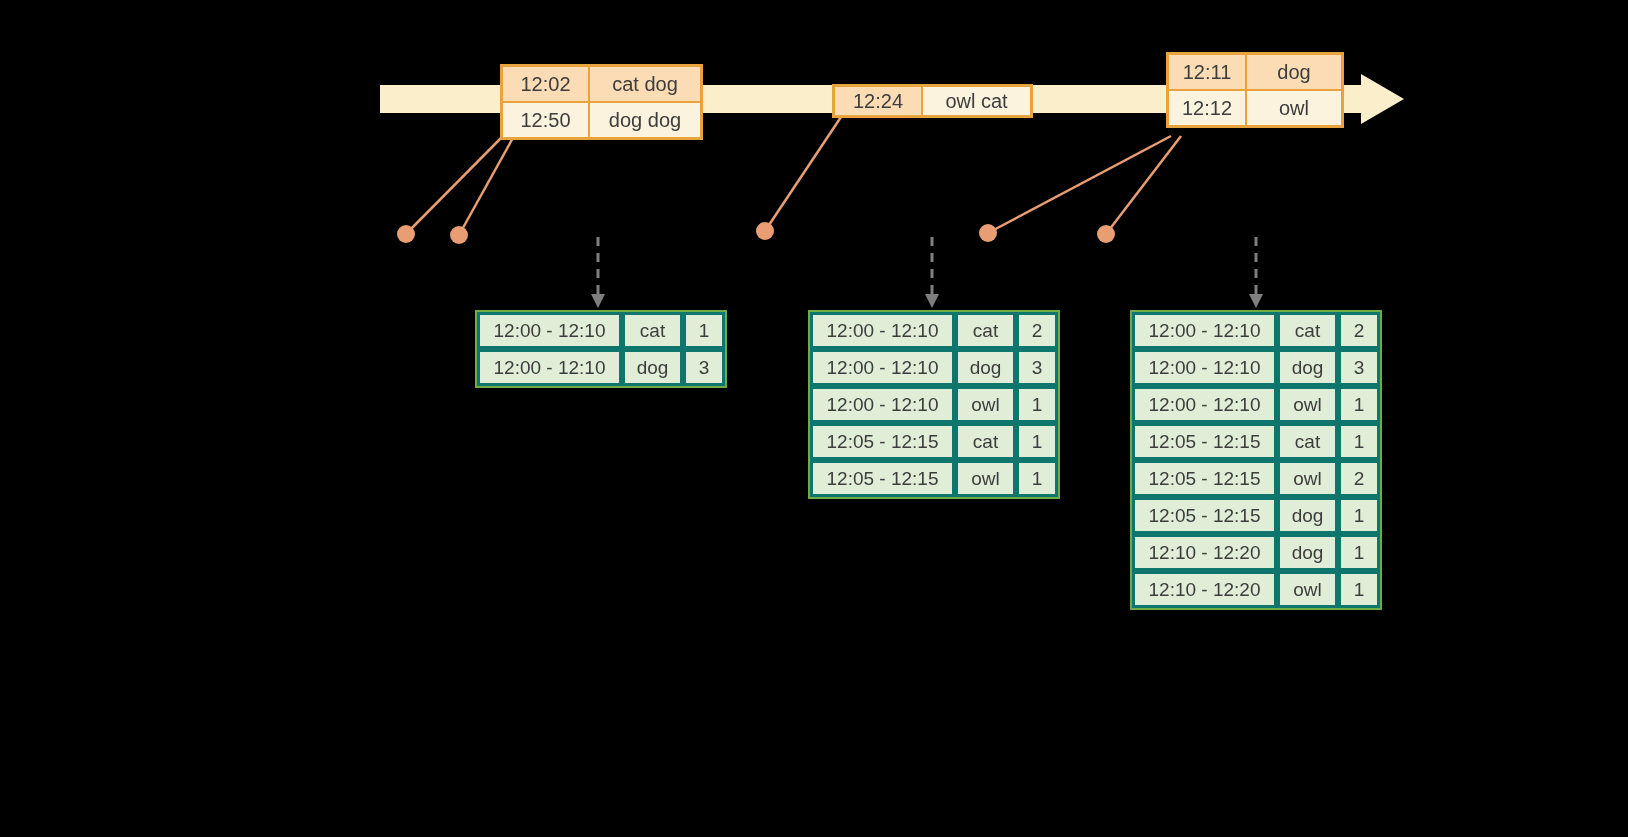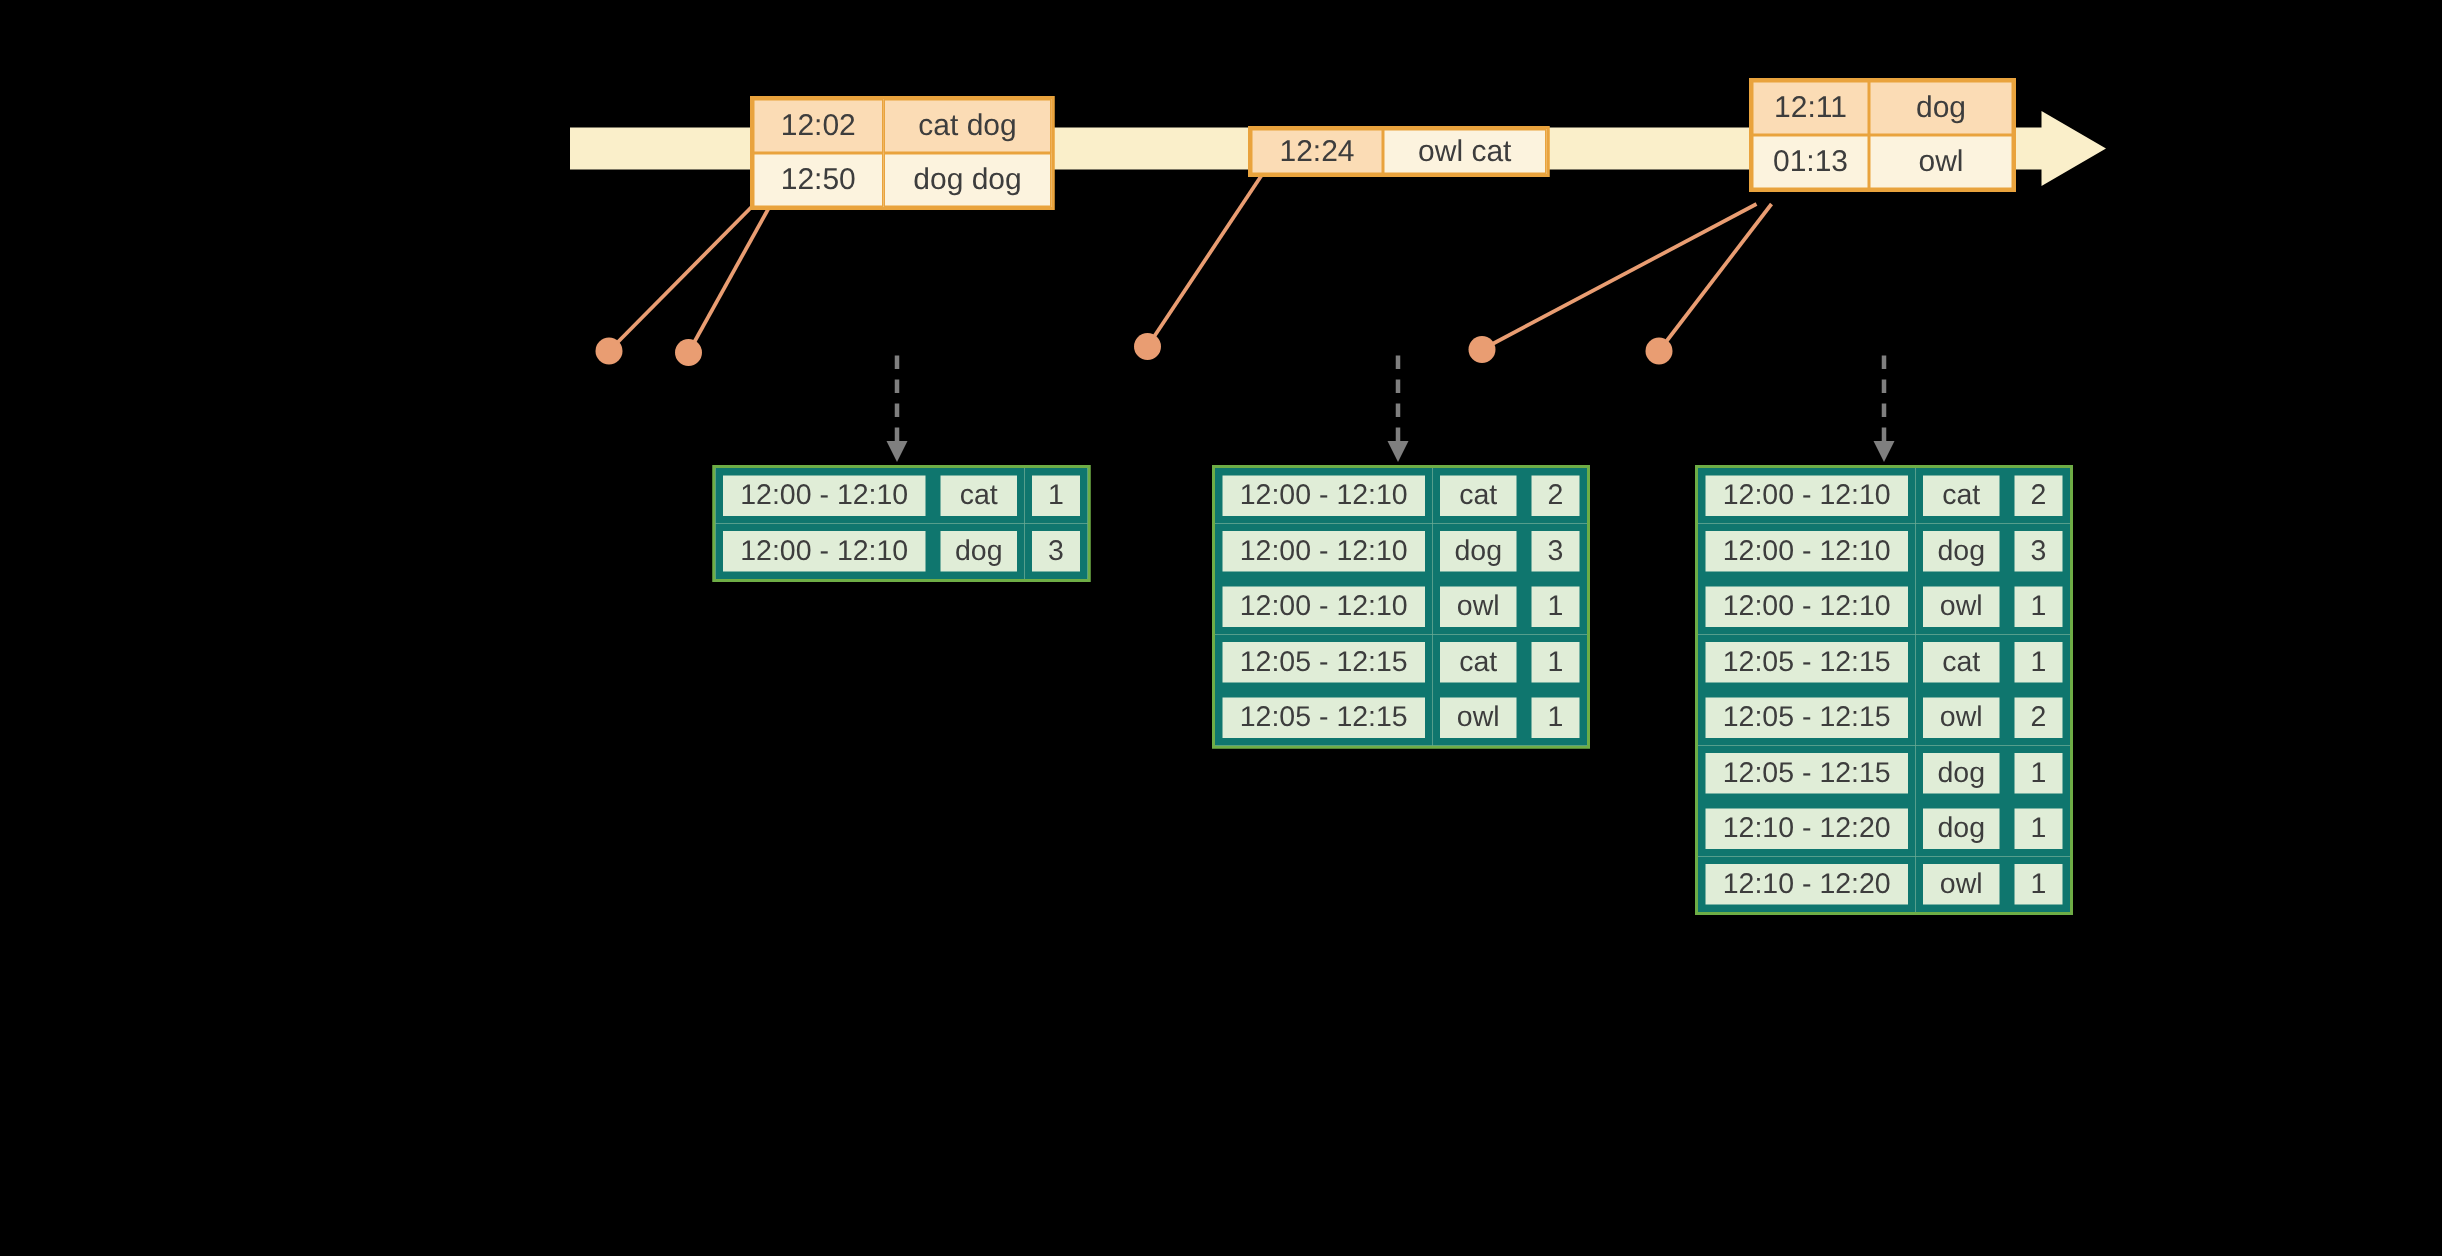--- a/index.html
+++ b/index.html
@@ -39,21 +39,21 @@
   .result-table {
     position: absolute;
     display: grid;
     grid-template-columns: 145px 61px 42px;
     grid-auto-rows: 37px;
     border: 2px solid #6EAD46;
     font-size: 19px;
     background: #6EAD46;
   }
   .rcell {
-    border: 5px solid #0f766e;
+    border: 3px solid #0f766e;
     background: #E0EDD7;
     display: flex;
     align-items: center;
     justify-content: center;
     white-space: nowrap;
   }
 </style>
 </head>
 <body>
 
@@ -97,21 +97,21 @@
   </div>
 
   <div class="event-table" style="left:832px; top:84px; grid-template-columns:88px 109px; grid-auto-rows:30px;">
     <div class="ecell peach">12:24</div>
     <div class="ecell cream">owl cat</div>
   </div>
 
   <div class="event-table" style="left:1166px; top:52px; grid-template-columns:78px 96px; grid-auto-rows:36px;">
     <div class="ecell peach">12:11</div>
     <div class="ecell peach">dog</div>
-    <div class="ecell cream">01:13</div>
+    <div class="ecell cream">12:12</div>
     <div class="ecell cream">owl</div>
   </div>
 
   <div class="result-table" style="left:475px; top:310px;">
     <div class="rcell">12:00 - 12:10</div>
     <div class="rcell">cat</div>
     <div class="rcell">1</div>
     <div class="rcell">12:00 - 12:10</div>
     <div class="rcell">dog</div>
     <div class="rcell">3</div>

